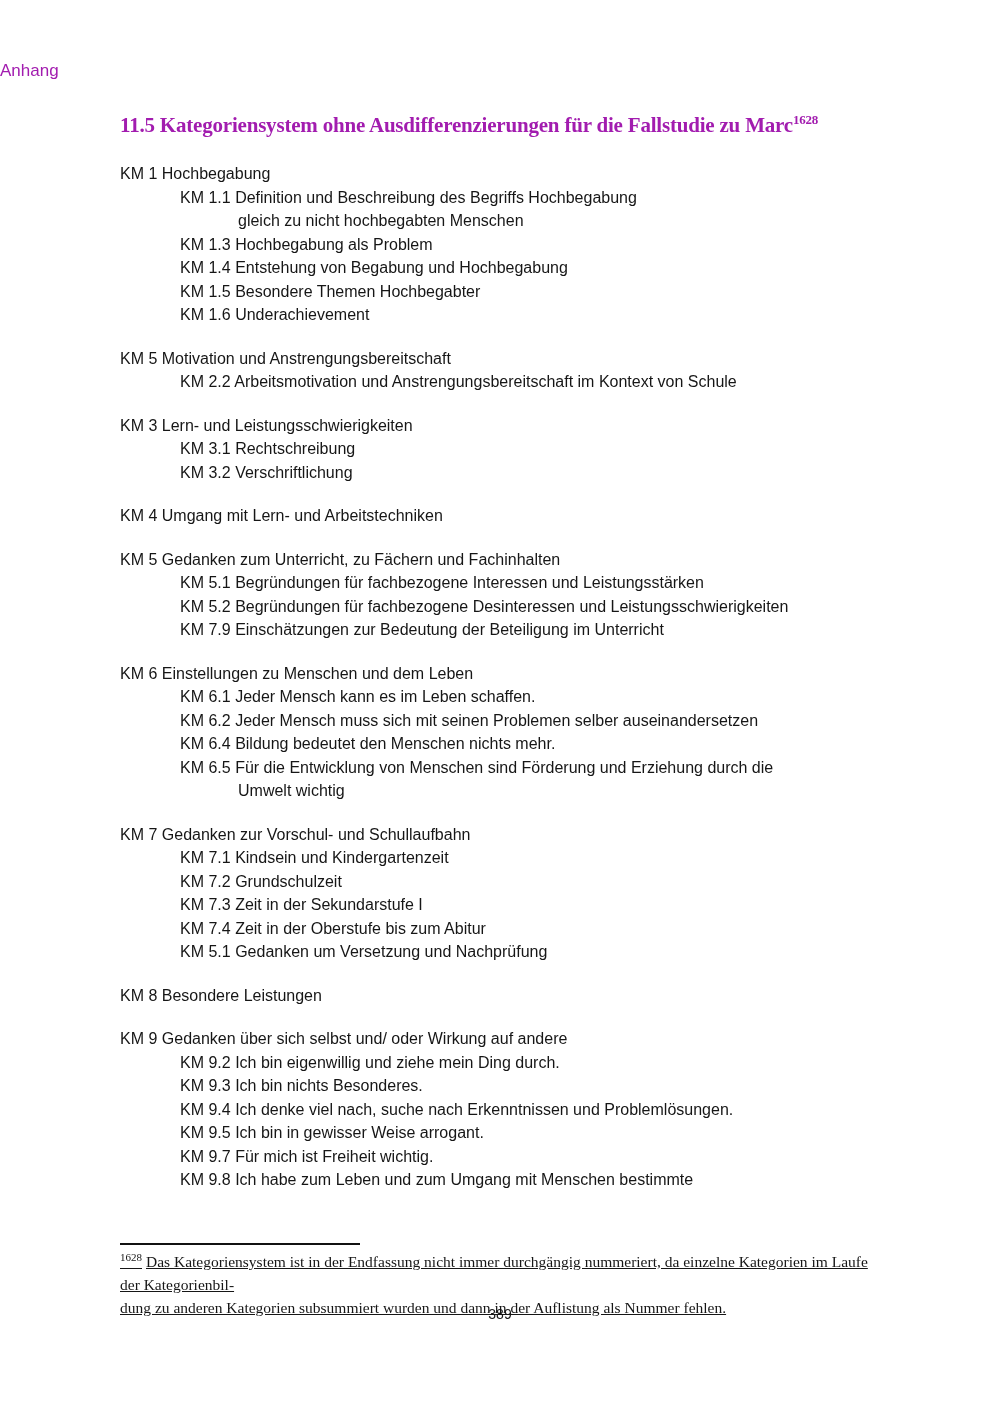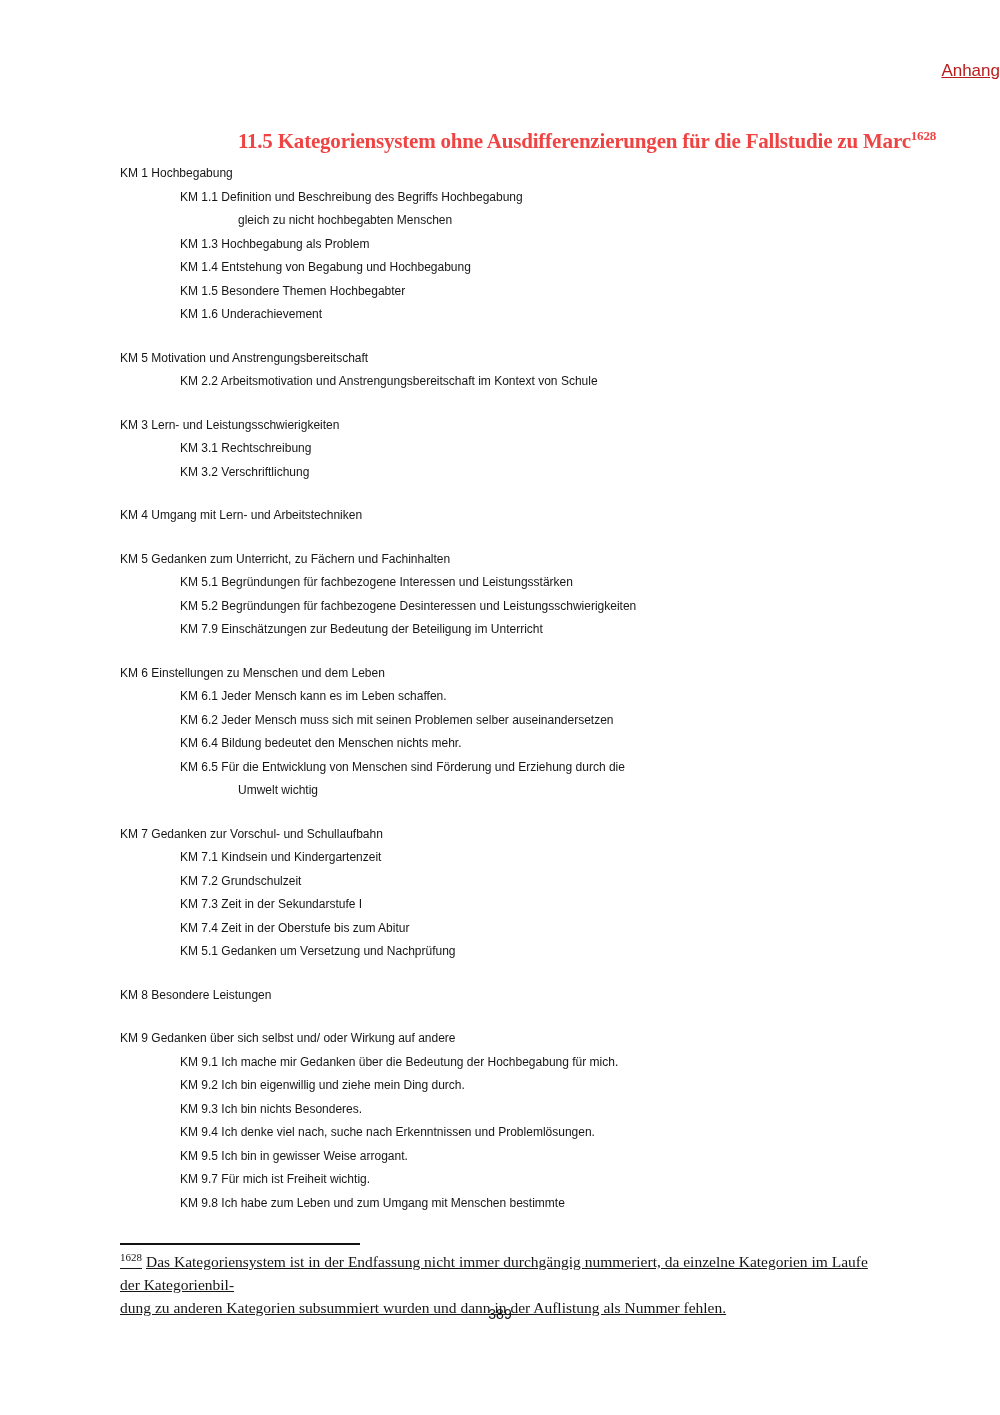--- a/index.html
+++ b/index.html
@@ -13,53 +13,51 @@
     height: 1415px;
     background: #ffffff;
     color: #161616;
     overflow: hidden;
   }
   .running-header {
     position: absolute;
     top: 61px;
     left: 0;
     width: 1000px;
-    text-align: right;
+    text-align: left;
     font-family: "Liberation Sans", sans-serif;
     font-size: 17px;
-    color: #b91c1c;
-    text-decoration: underline;
+    color: #a21caf;
   }
   .section-title {
     position: absolute;
     top: 113px;
     left: 120px;
     width: 800px;
-    margin: 16px;
+    margin: 0;
     font-family: "Liberation Serif", serif;
     font-weight: bold;
     font-size: 21px;
     letter-spacing: -0.2px;
-    color: #ef4444;
+    color: #a21caf;
     white-space: nowrap;
-    text-align: right;
   }
   .section-title sup {
     font-size: 13px;
     font-weight: bold;
     vertical-align: super;
     line-height: 0;
   }
   .category-list {
     position: absolute;
     top: 162px;
     left: 120px;
     width: 775px;
     font-family: "Liberation Sans", sans-serif;
-    font-size: 12px;
+    font-size: 16px;
     color: #161616;
   }
   .group { margin-bottom: 20px; }
   .line {
     line-height: 23.5px;
     white-space: nowrap;
   }
   .level-0 { padding-left: 0; }
   .level-1 { padding-left: 60px; }
   .level-2 { padding-left: 118px; }
@@ -150,21 +148,20 @@
         <div class="line level-1">KM 7.2 Grundschulzeit</div>
         <div class="line level-1">KM 7.3 Zeit in der Sekundarstufe I</div>
         <div class="line level-1">KM 7.4 Zeit in der Oberstufe bis zum Abitur</div>
         <div class="line level-1">KM 5.1 Gedanken um Versetzung und Nachprüfung</div>
       </div>
       <div class="group">
         <div class="line level-0">KM 8 Besondere Leistungen</div>
       </div>
       <div class="group">
         <div class="line level-0">KM 9 Gedanken über sich selbst und/ oder Wirkung auf andere</div>
-        <div class="line level-1">KM 9.1 Ich mache mir Gedanken über die Bedeutung der Hochbegabung für mich.</div>
         <div class="line level-1">KM 9.2 Ich bin eigenwillig und ziehe mein Ding durch.</div>
         <div class="line level-1">KM 9.3 Ich bin nichts Besonderes.</div>
         <div class="line level-1">KM 9.4 Ich denke viel nach, suche nach Erkenntnissen und Problemlösungen.</div>
         <div class="line level-1">KM 9.5 Ich bin in gewisser Weise arrogant.</div>
         <div class="line level-1">KM 9.7 Für mich ist Freiheit wichtig.</div>
         <div class="line level-1">KM 9.8 Ich habe zum Leben und zum Umgang mit Menschen bestimmte</div>
       </div>
     </div>
 
   <div class="footnote-area">

